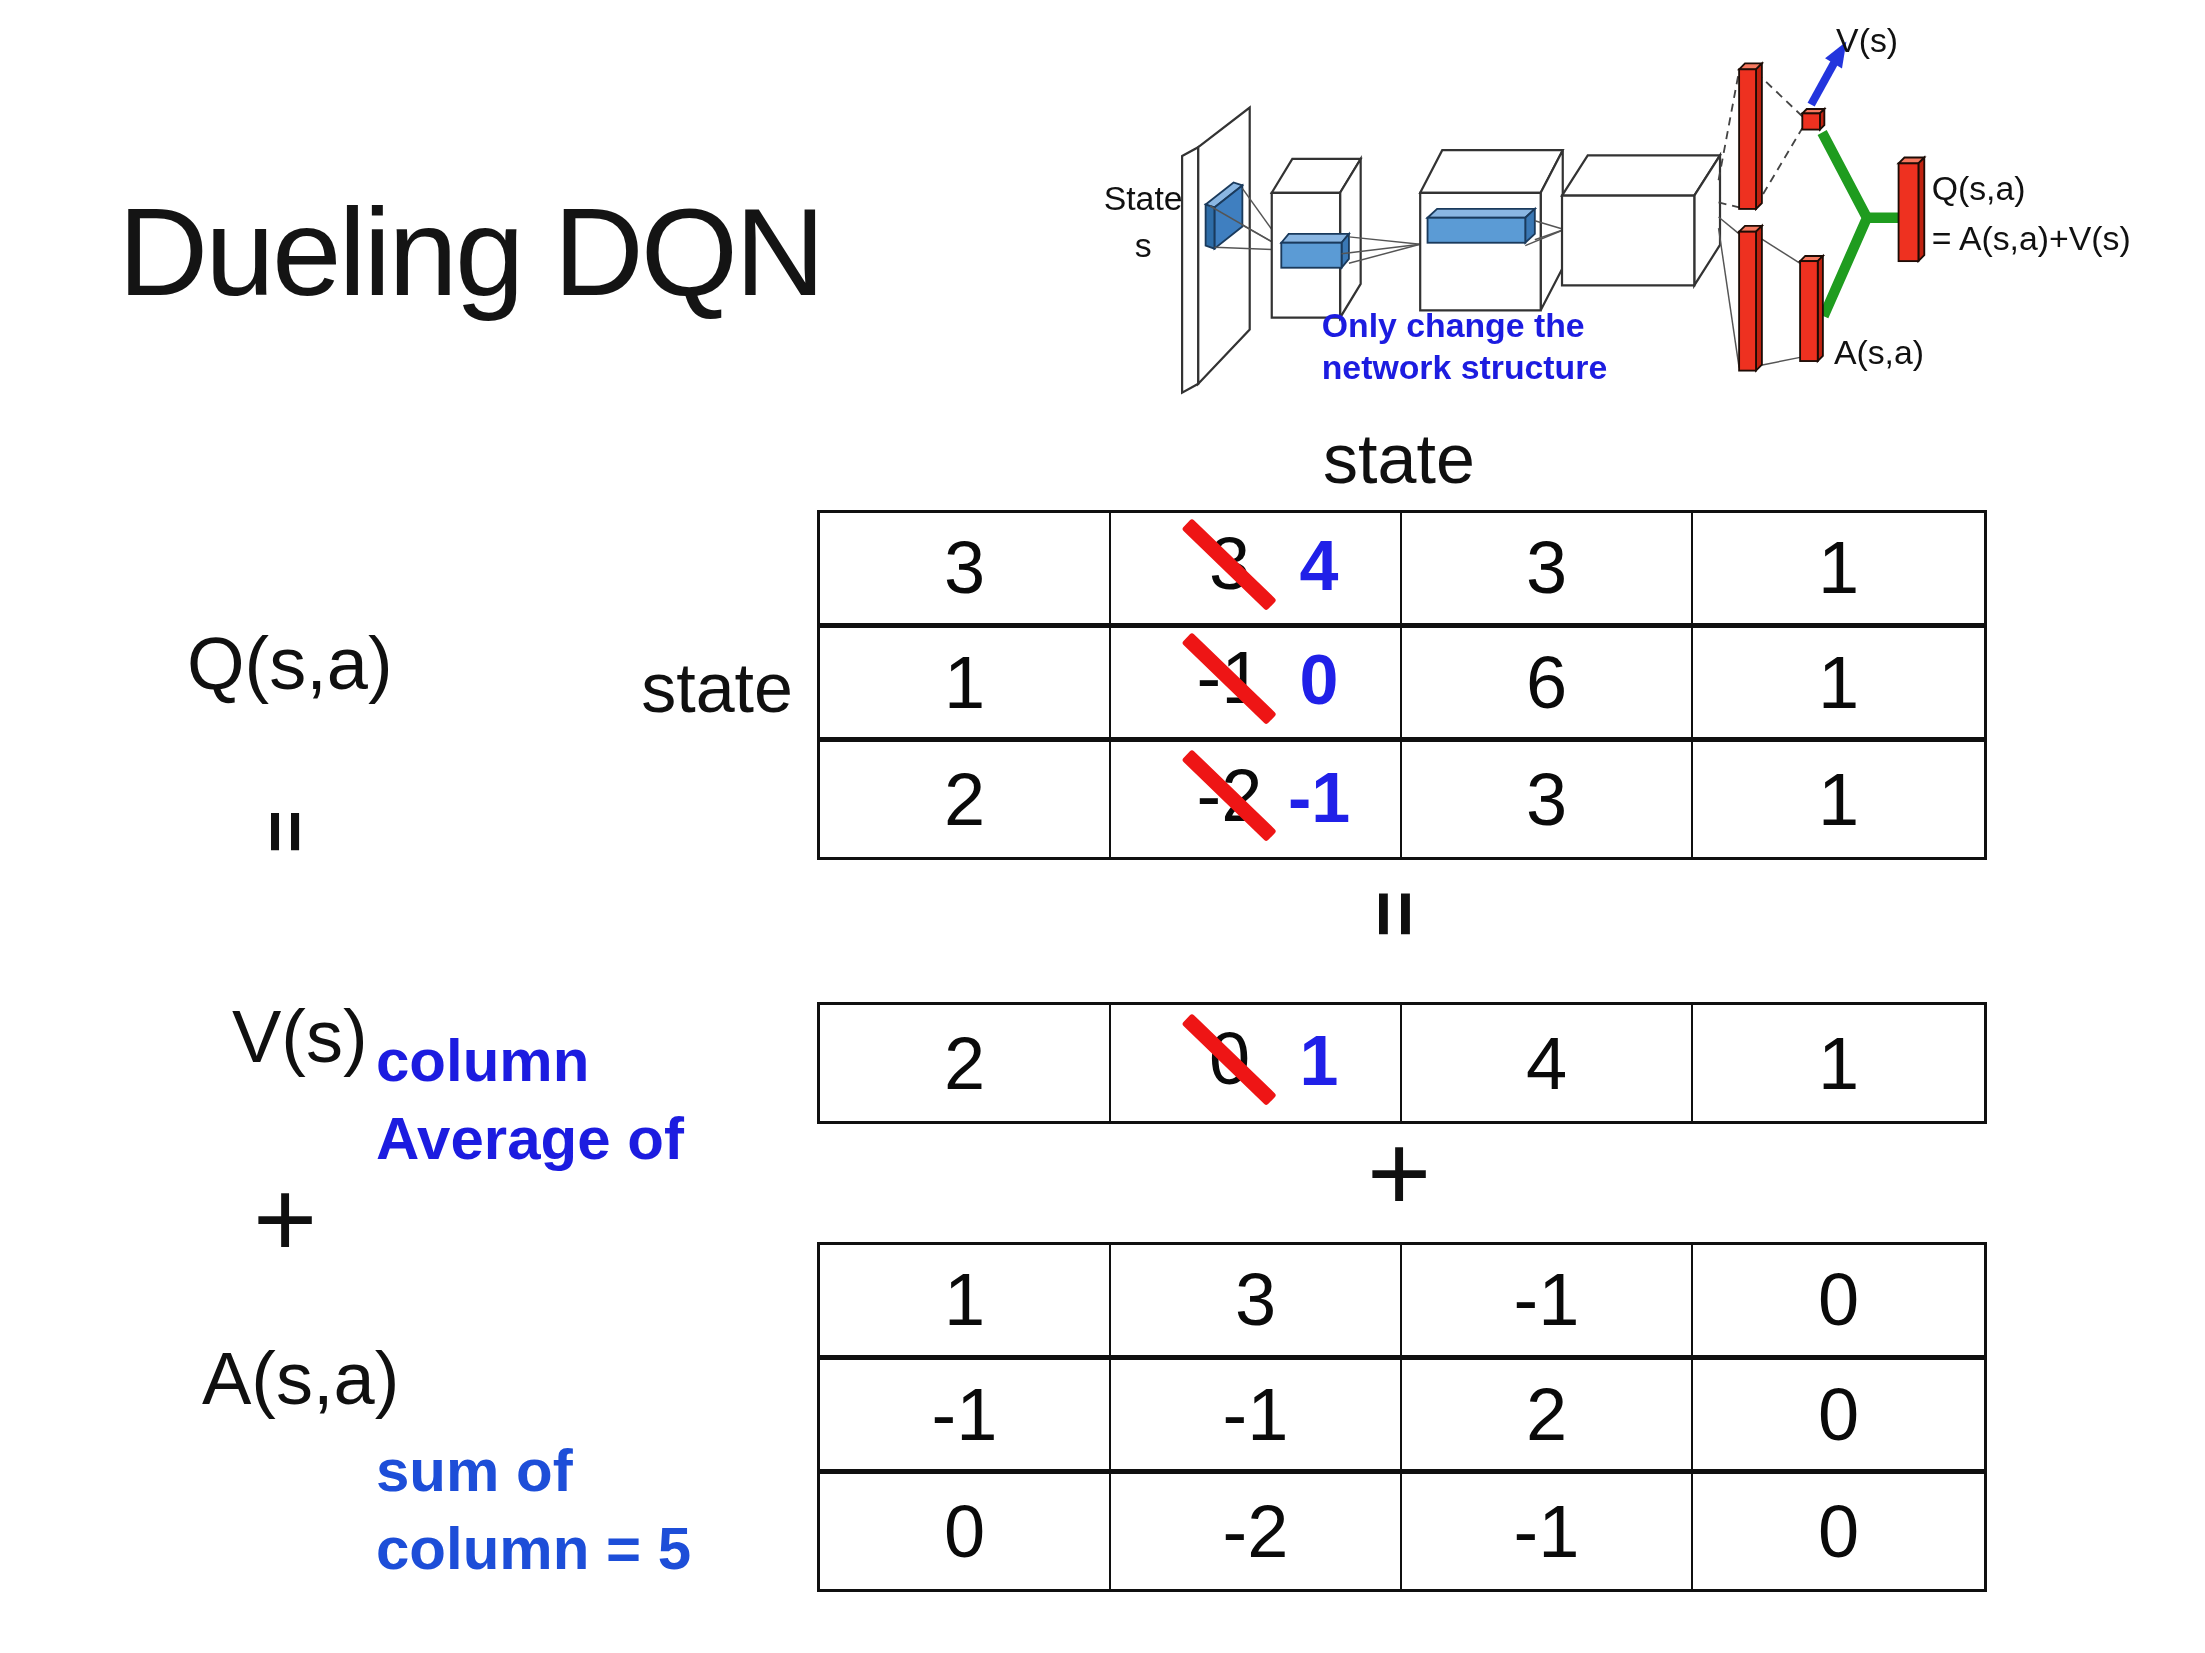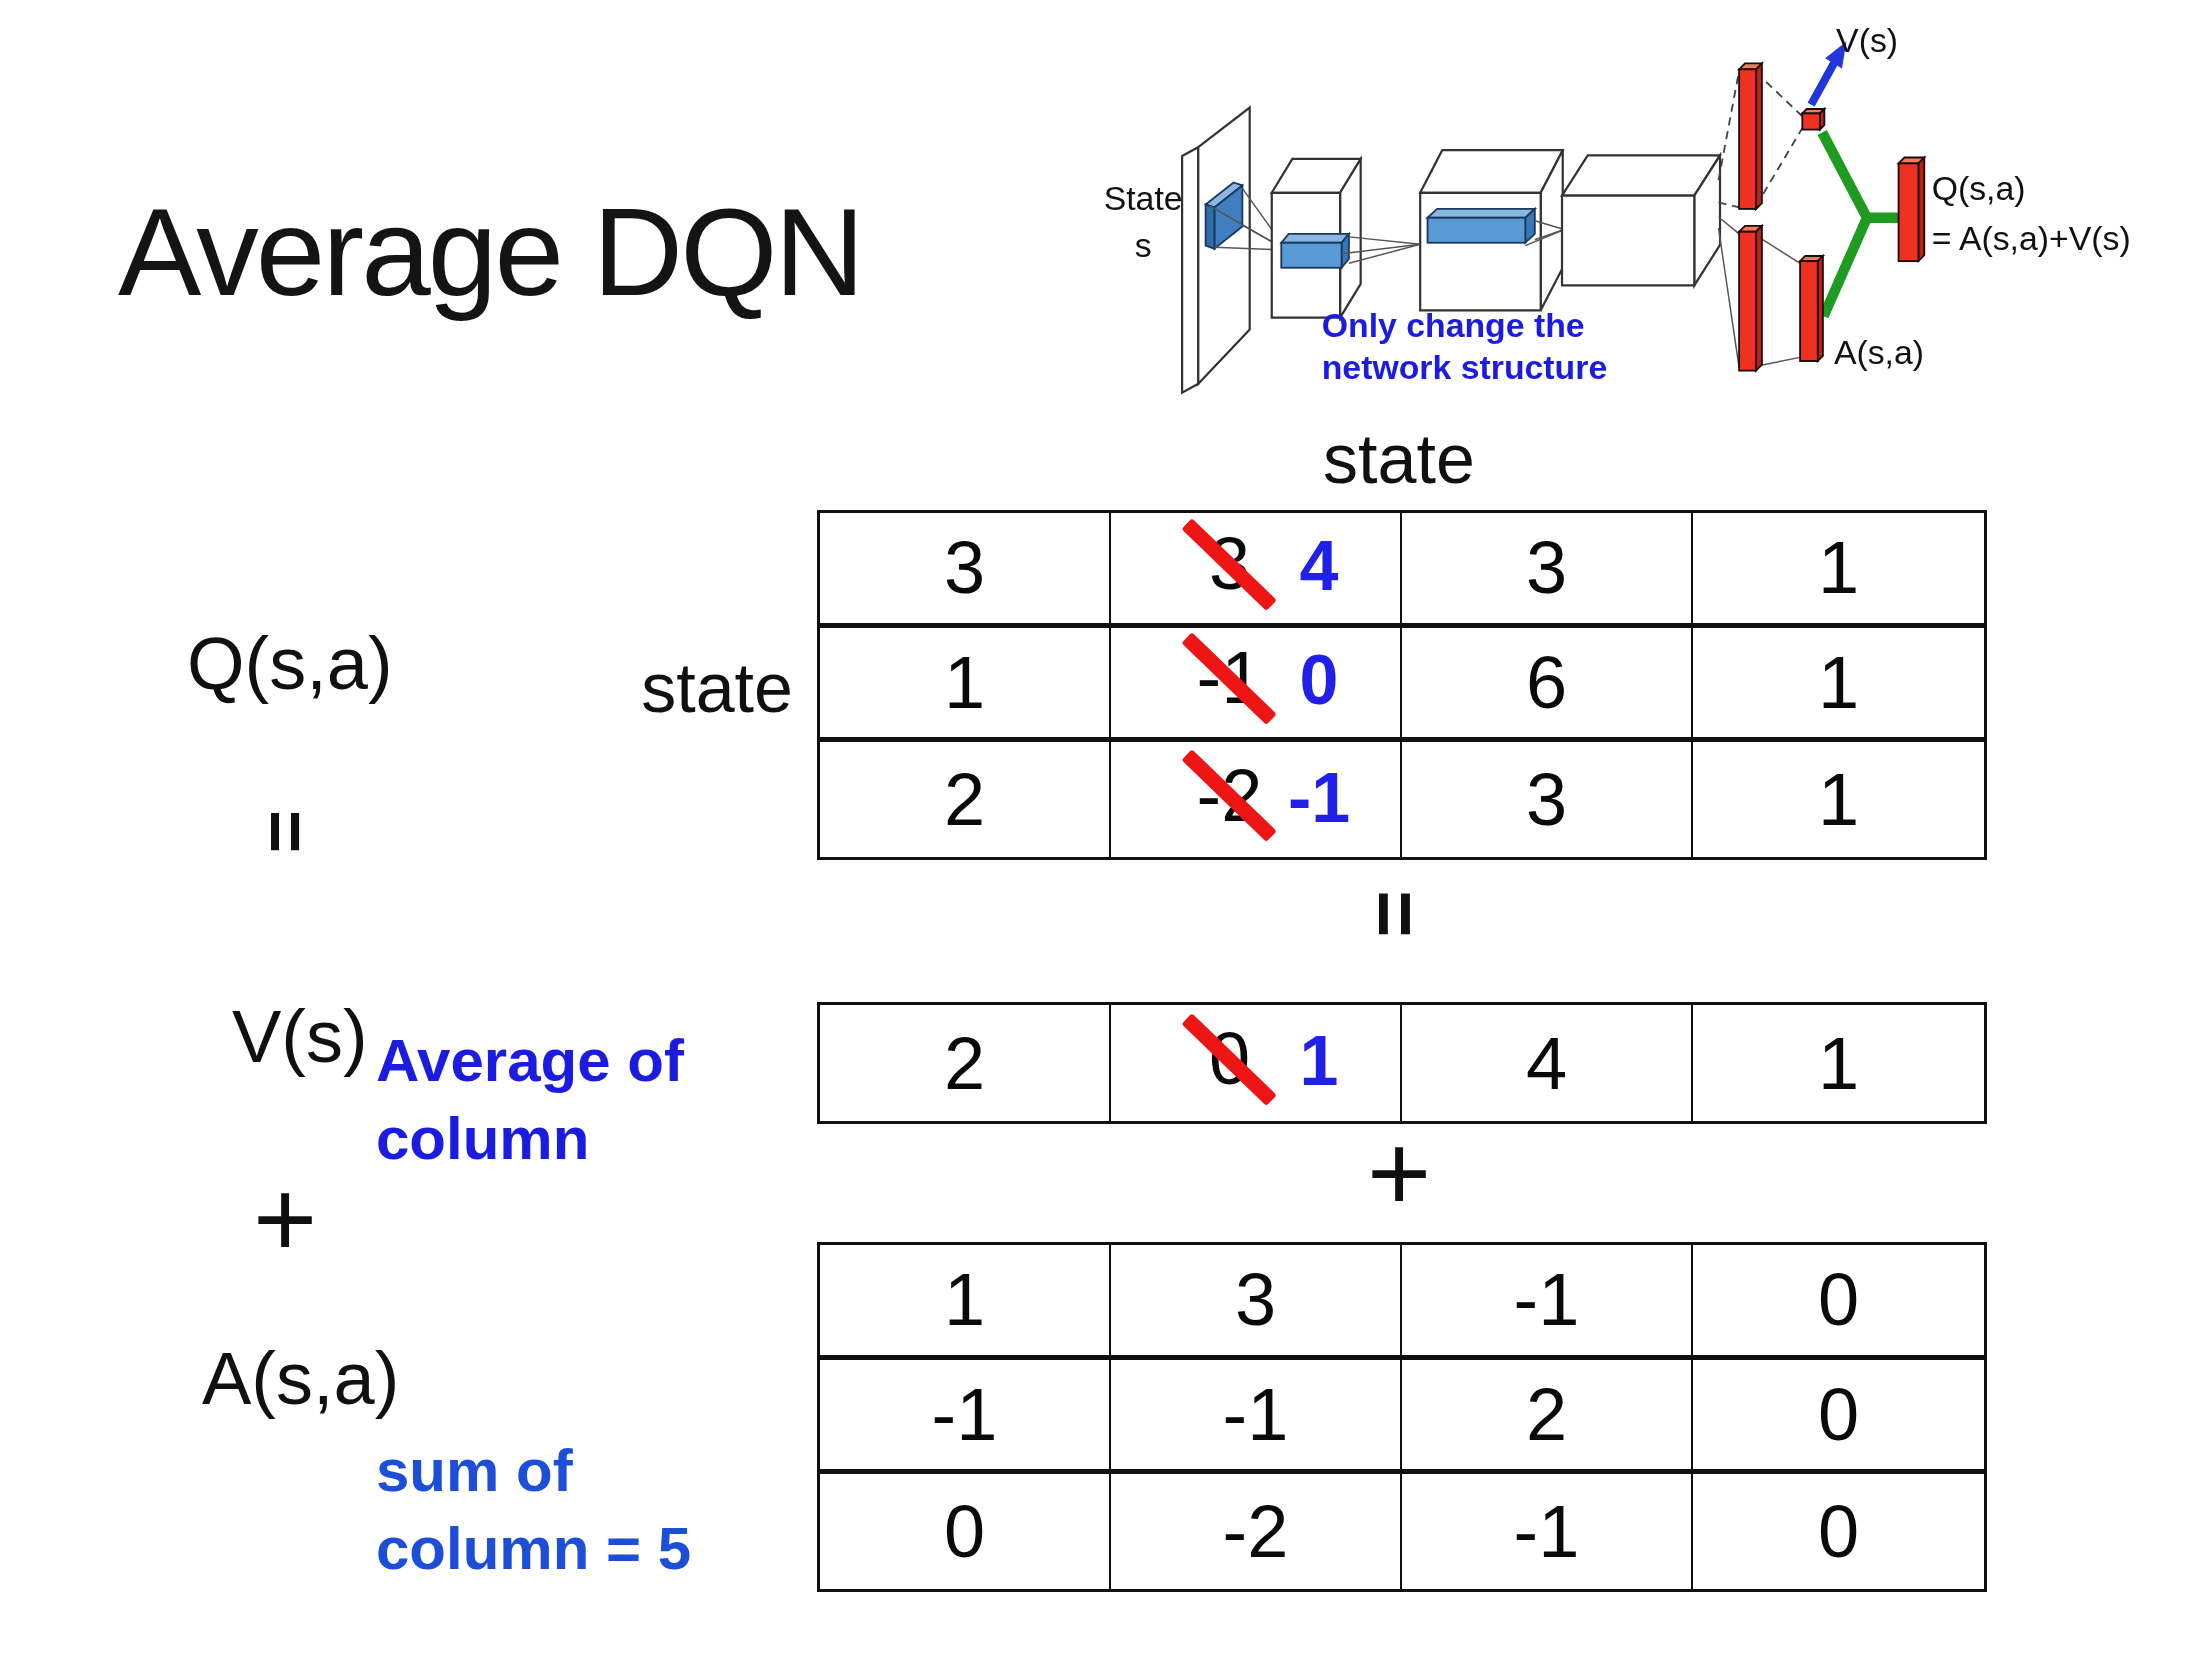--- a/index.html
+++ b/index.html
@@ -57,21 +57,21 @@
   .slash { position:absolute; left:calc(41% - 59px); top:calc(47% - 8px);
            width:118px; height:15.4px; border-radius:2.9px; transform:rotate(44deg); }
 
   
   .net-svg { left:1066px; top:0px; width:1139px; height:412px; }
   .net-svg text { font-family:"Liberation Sans","DejaVu Sans",sans-serif; }
 </style>
 </head>
 <body>
 
-<div class="abs title">Average DQN</div>
+<div class="abs title">Dueling DQN</div>
 
 <svg class="abs net-svg" viewBox="0 0 1550 560">
 
   <g>
     <polygon points="158,212 180,200 180,522 158,534" fill="#ffffff" stroke="#333333" stroke-width="3"></polygon>
     <polygon points="180,200 250,146 250,448 180,522" fill="#ffffff" stroke="#333333" stroke-width="3"></polygon>
   </g>
 
   <g stroke="#1a3a5c" stroke-width="2.5">
     <polygon points="190,278 228,248 240,252 202,282" fill="#8ab6e2"></polygon>
@@ -193,22 +193,22 @@
 <div class="abs mat-label q-label">Q(s,a)</div>
 <div class="abs mat-label v-label">V(s)</div>
 <div class="abs mat-label a-label">A(s,a)</div>
 
 <div class="abs sym eq eq-left">=</div>
 <div class="abs sym eq eq-center">=</div>
 <div class="abs sym plus plus-left">+</div>
 <div class="abs sym plus plus-center">+</div>
 
 <div class="abs blue-note v-note" style="color: rgb(28, 28, 224);">
+  <div>column</div>
   <div>Average of</div>
-  <div>column</div>
 </div>
 <div class="abs blue-note a-note" style="color: #1d4ed8;">
   <div>sum of</div>
   <div>column = 5</div>
 </div>
 
 <div class="abs matrix q-matrix">
   <div class="cell">
       <span class="val">3</span>
     </div>

